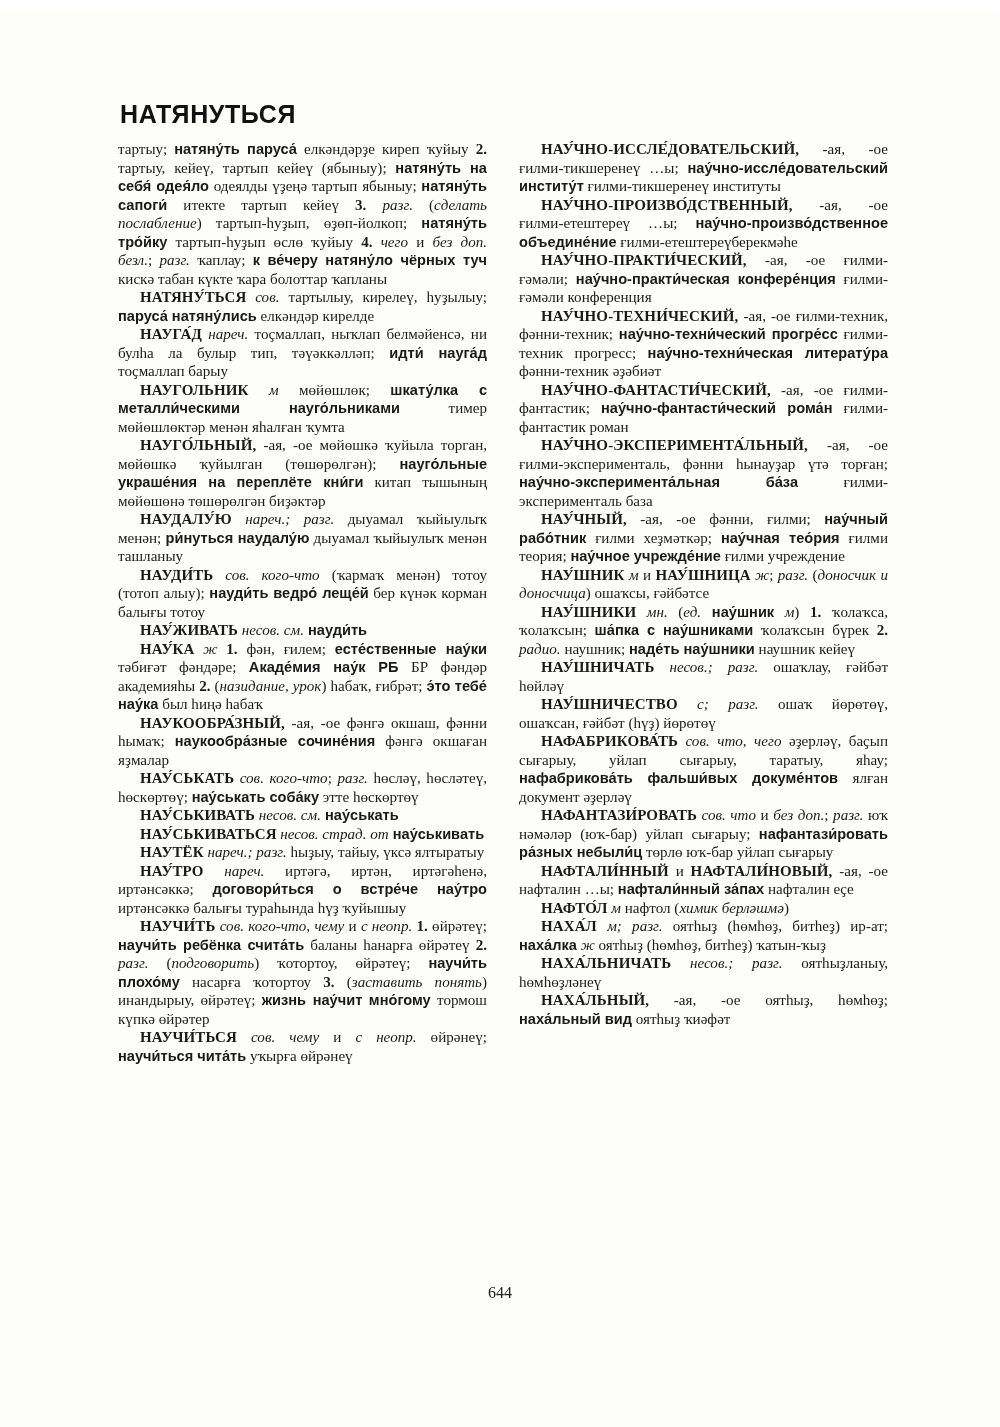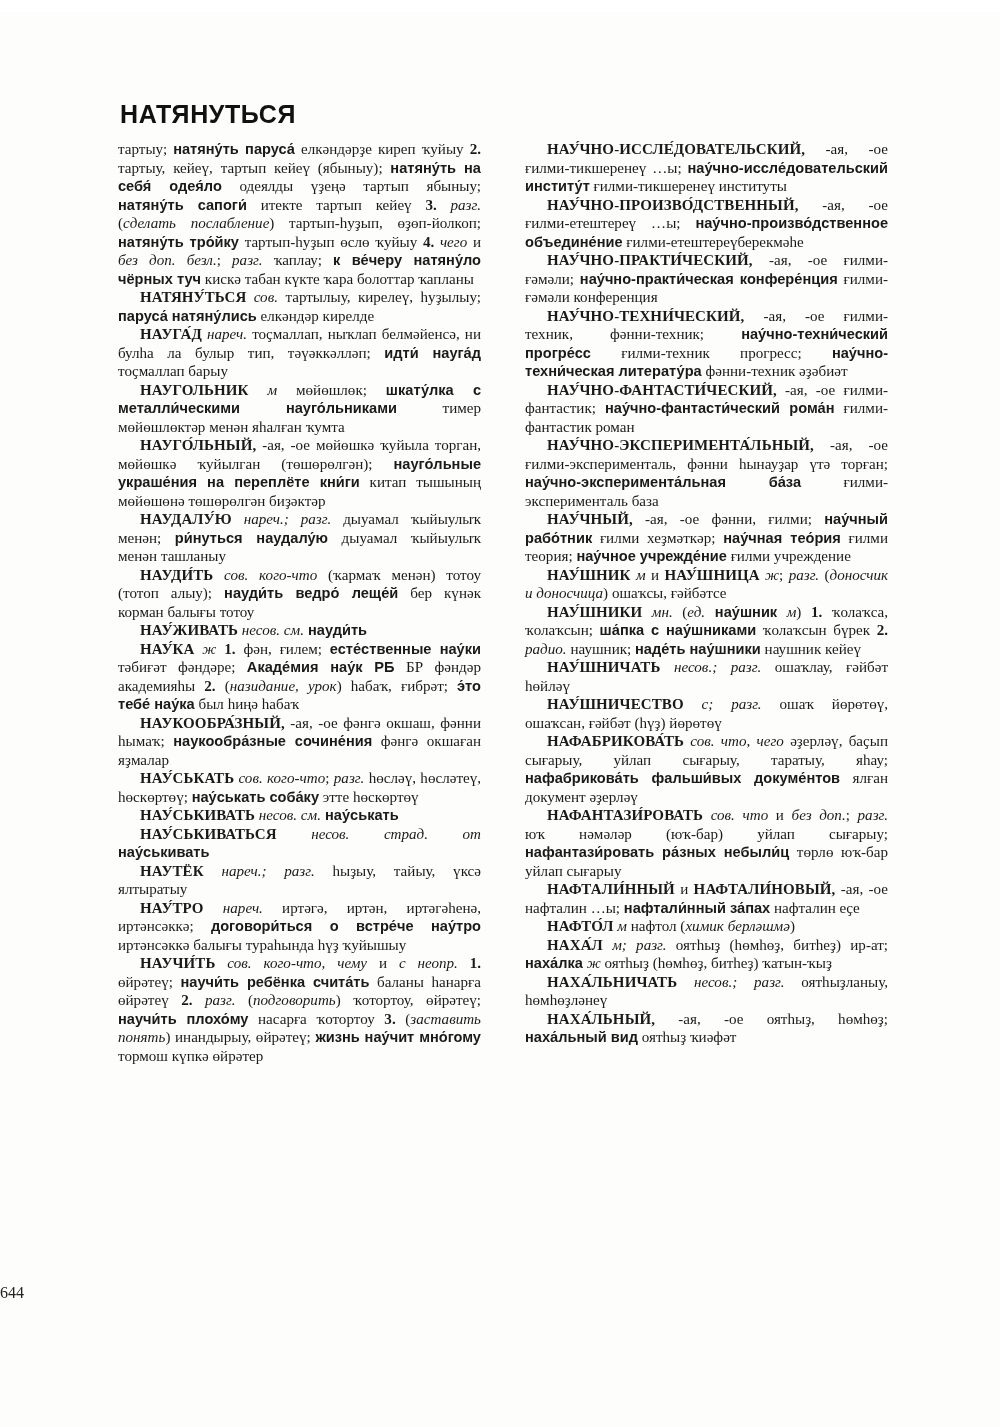--- a/index.html
+++ b/index.html
@@ -31,21 +31,21 @@
     letter-spacing: 0.6px;
     font-family: "Liberation Sans", "DejaVu Sans", sans-serif;
     color: #111;
   }
   .columns {
     position: absolute;
     left: 118px;
     top: 128px;
     width: 770px;
     display: flex;
-    gap: 44px;
+    gap: 32px;
   }
   .col {
     width: 369px;
   }
   .entry {
     font-size: 15.1px;
     line-height: 18.5px;
     text-align: justify;
     text-justify: inter-word;
     margin: 0;
@@ -74,20 +74,21 @@
   }
   .num {
     font-weight: bold;
     font-family: "Liberation Serif", serif;
   }
   .page-number {
     position: absolute;
     top: 1272px;
     left: 0;
     width: 1000px;
+    text-align: center;
     font-size: 16px;
     font-family: "Liberation Serif", "DejaVu Serif", serif;
     color: #222;
   }
 </style>
 </head>
 <body>
 
 <div class="page">
 
@@ -104,20 +105,21 @@
         <p class="entry indent"><span class="hw">НАУДИ́ТЬ</span><span class="it"> сов. кого-что</span><span> (ҡармаҡ менән) тотоу (тотоп алыу); </span><span class="bb">науди́ть ведро́ леще́й</span><span> бер күнәк корман балығы тотоу</span></p>
         <p class="entry indent"><span class="hw">НАУ́ЖИВАТЬ</span><span class="it"> несов. см.</span><span class="bb"> науди́ть</span></p>
         <p class="entry indent"><span class="hw">НАУ́КА</span><span class="it"> ж</span><span class="num"> 1.</span><span> фән, ғилем; </span><span class="bb">есте́ственные нау́ки</span><span> тәбиғәт фәндәре; </span><span class="bb">Акаде́мия нау́к РБ</span><span> БР фәндәр академияһы </span><span class="num">2.</span><span> (</span><span class="it">назидание, урок</span><span>) һабаҡ, ғибрәт; </span><span class="bb">э́то тебе́ нау́ка</span><span> был һиңә һабаҡ</span></p>
         <p class="entry indent"><span class="hw">НАУКООБРА́ЗНЫЙ,</span><span> -ая, -ое фәнгә окшаш, фәнни һымаҡ; </span><span class="bb">наукообра́зные сочине́ния</span><span> фәнгә окшаған яҙмалар</span></p>
         <p class="entry indent"><span class="hw">НАУ́СЬКАТЬ</span><span class="it"> сов. кого-что</span><span>; </span><span class="it">разг.</span><span> һөсләү, һөсләтеү, һөскөртөү; </span><span class="bb">нау́ськать соба́ку</span><span> этте һөскөртөү</span></p>
         <p class="entry indent"><span class="hw">НАУ́СЬКИВАТЬ</span><span class="it"> несов. см.</span><span class="bb"> нау́ськать</span></p>
         <p class="entry indent"><span class="hw">НАУ́СЬКИВАТЬСЯ</span><span class="it"> несов. страд. от</span><span class="bb"> нау́ськивать</span></p>
         <p class="entry indent"><span class="hw">НАУТЁК</span><span class="it"> нареч.; разг.</span><span> һыҙыу, тайыу, үксә ялтыратыу</span></p>
         <p class="entry indent"><span class="hw">НАУ́ТРО</span><span class="it"> нареч.</span><span> иртәгә, иртән, иртәгәһенә, иртәнсәккә; </span><span class="bb">договори́ться о встре́че нау́тро</span><span> иртәнсәккә балығы тураһында һүҙ ҡуйышыу</span></p>
         <p class="entry indent"><span class="hw">НАУЧИ́ТЬ</span><span class="it"> сов. кого-что, чему</span><span> и </span><span class="it">с неопр.</span><span class="num"> 1.</span><span> өйрәтеү; </span><span class="bb">научи́ть ребёнка счита́ть</span><span> баланы һанарға өйрәтеү </span><span class="num">2.</span><span class="it"> разг.</span><span> (</span><span class="it">подговорить</span><span>) ҡотортоу, өйрәтеү; </span><span class="bb">научи́ть плохо́му</span><span> насарға ҡотортоу </span><span class="num">3.</span><span> (</span><span class="it">заставить понять</span><span>) инандырыу, өйрәтеү; </span><span class="bb">жизнь нау́чит мно́гому</span><span> тормош күпкә өйрәтер</span></p>
+        <p class="entry indent"><span class="hw">НАУЧИ́ТЬСЯ</span><span class="it"> сов. чему</span><span> и </span><span class="it">с неопр.</span><span> өйрәнеү; </span><span class="bb">научи́ться чита́ть</span><span> уҡырға өйрәнеү</span></p>
       </div>
     <div class="col" id="right-col">
         <p class="entry indent"><span class="hw">НАУ́ЧНО-ИССЛЕ́ДОВАТЕЛЬСКИЙ,</span><span> -ая, -ое ғилми-тикшеренеү …ы; </span><span class="bb">нау́чно-иссле́довательский институ́т</span><span> ғилми-тикшеренеү институты</span></p>
         <p class="entry indent"><span class="hw">НАУ́ЧНО-ПРОИЗВО́ДСТВЕННЫЙ,</span><span> -ая, -ое ғилми-етештереү …ы; </span><span class="bb">нау́чно-произво́дственное объедине́ние</span><span> ғилми-етештереүберекмәһе</span></p>
         <p class="entry indent"><span class="hw">НАУ́ЧНО-ПРАКТИ́ЧЕСКИЙ,</span><span> -ая, -ое ғилми-ғәмәли; </span><span class="bb">нау́чно-практи́ческая конфере́нция</span><span> ғилми-ғәмәли конференция</span></p>
         <p class="entry indent"><span class="hw">НАУ́ЧНО-ТЕХНИ́ЧЕСКИЙ,</span><span> -ая, -ое ғилми-техник, фәнни-техник; </span><span class="bb">нау́чно-техни́ческий прогре́сс</span><span> ғилми-техник прогресс; </span><span class="bb">нау́чно-техни́ческая литерату́ра</span><span> фәнни-техник әҙәбиәт</span></p>
         <p class="entry indent"><span class="hw">НАУ́ЧНО-ФАНТАСТИ́ЧЕСКИЙ,</span><span> -ая, -ое ғилми-фантастик; </span><span class="bb">нау́чно-фантасти́ческий рома́н</span><span> ғилми-фантастик роман</span></p>
         <p class="entry indent"><span class="hw">НАУ́ЧНО-ЭКСПЕРИМЕНТА́ЛЬНЫЙ,</span><span> -ая, -ое ғилми-эксперименталь, фәнни һынауҙар үтә торған; </span><span class="bb">нау́чно-эксперимента́льная ба́за</span><span> ғилми-эксперименталь база</span></p>
         <p class="entry indent"><span class="hw">НАУ́ЧНЫЙ,</span><span> -ая, -ое фәнни, ғилми; </span><span class="bb">нау́чный рабо́тник</span><span> ғилми хеҙмәткәр; </span><span class="bb">нау́чная тео́рия</span><span> ғилми теория; </span><span class="bb">нау́чное учрежде́ние</span><span> ғилми учреждение</span></p>
         <p class="entry indent"><span class="hw">НАУ́ШНИК</span><span class="it"> м</span><span> и </span><span class="hw">НАУ́ШНИЦА</span><span class="it"> ж</span><span>; </span><span class="it">разг.</span><span> (</span><span class="it">доносчик и доносчица</span><span>) ошаҡсы, ғәйбәтсе</span></p>

